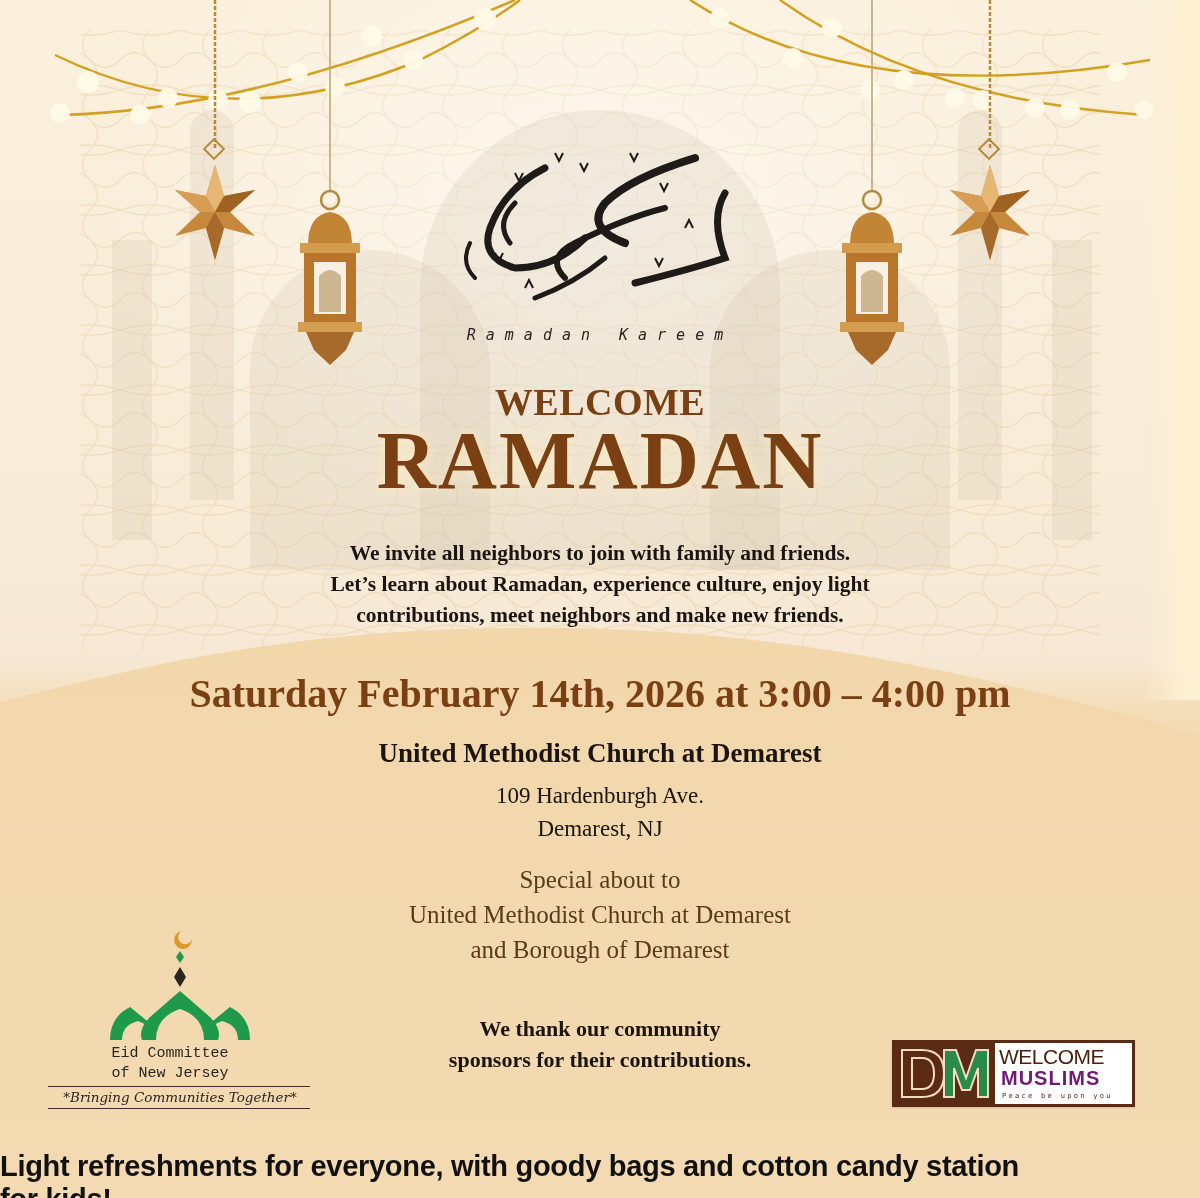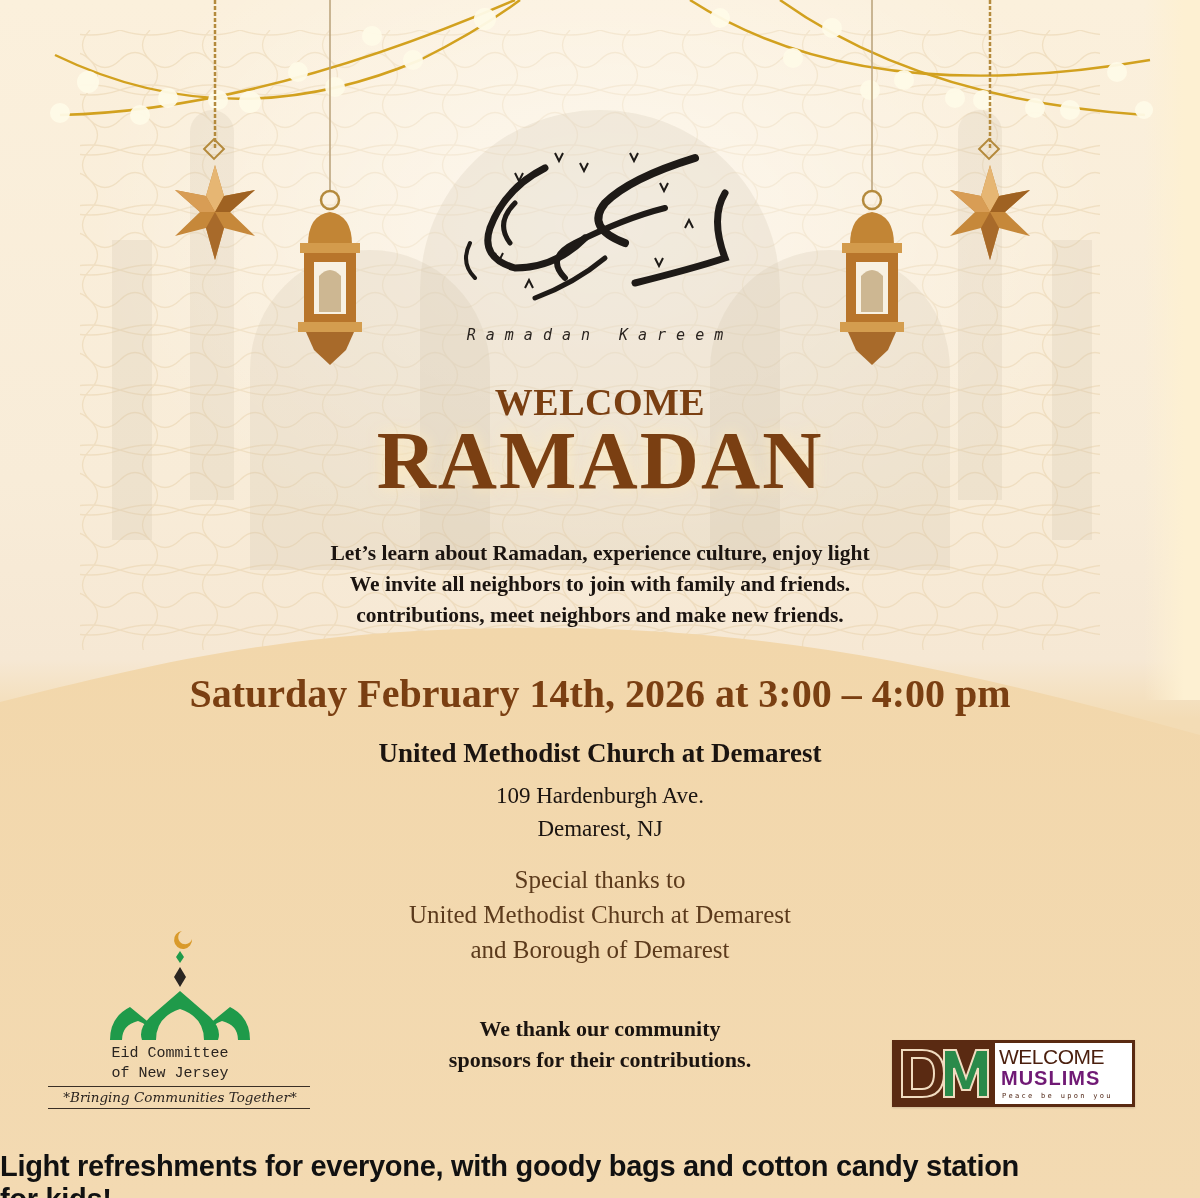--- a/index.html
+++ b/index.html
@@ -206,33 +206,33 @@
         <path d="M40 105 l4 8 l4 -8"></path>
         <path d="M230 80 l4 -8 l4 8"></path>
     </g>
   </svg>
   <div class="kareem-sub">Ramadan Kareem</div>
 
   <div class="welcome">WELCOME</div>
   <div class="ramadan">RAMADAN</div>
 
   <div class="invite">
+    <div>We invite all neighbors to join with family and friends.</div>
     <div>Let’s learn about Ramadan, experience culture, enjoy light</div>
-    <div>We invite all neighbors to join with family and friends.</div>
     <div>contributions, meet neighbors and make new friends.</div>
   </div>
 
   <div class="date">Saturday February 14th, 2026 at 3:00 – 4:00 pm</div>
 
   <div class="venue-name">United Methodist Church at Demarest</div>
   <div class="venue-line" style="top:775px;">109 Hardenburgh Ave.</div>
   <div class="venue-line" style="top:808px;">Demarest, NJ</div>
 
   <div class="thanks">
-    <div>Special thanks to</div>
+    <div>Special about to</div>
     <div>United Methodist Church at Demarest</div>
     <div>and Borough of Demarest</div>
   </div>
 
   <div class="eid-logo">
     <svg style="position:absolute;left:60px;top:0;width:160px;height:118px;" viewBox="0 0 160 118">
       <path d="M82 6 A 9 9 0 1 0 92 14 A 7 7 0 1 1 82 6 Z" fill="#d99a2b"></path>
       <polygon points="80,26 84,32 80,38 76,32" fill="#1f9a4a"></polygon>
       <polygon points="80,42 86,52 80,62 74,52" fill="#2b2622"></polygon>
       <path d="M80 66 L110 92 Q 122 104 118 115 L104 115 Q 104 92 80 84 Q 56 92 56 115 L42 115 Q 38 104 50 92 Z" fill="#1f9a4a"></path>

